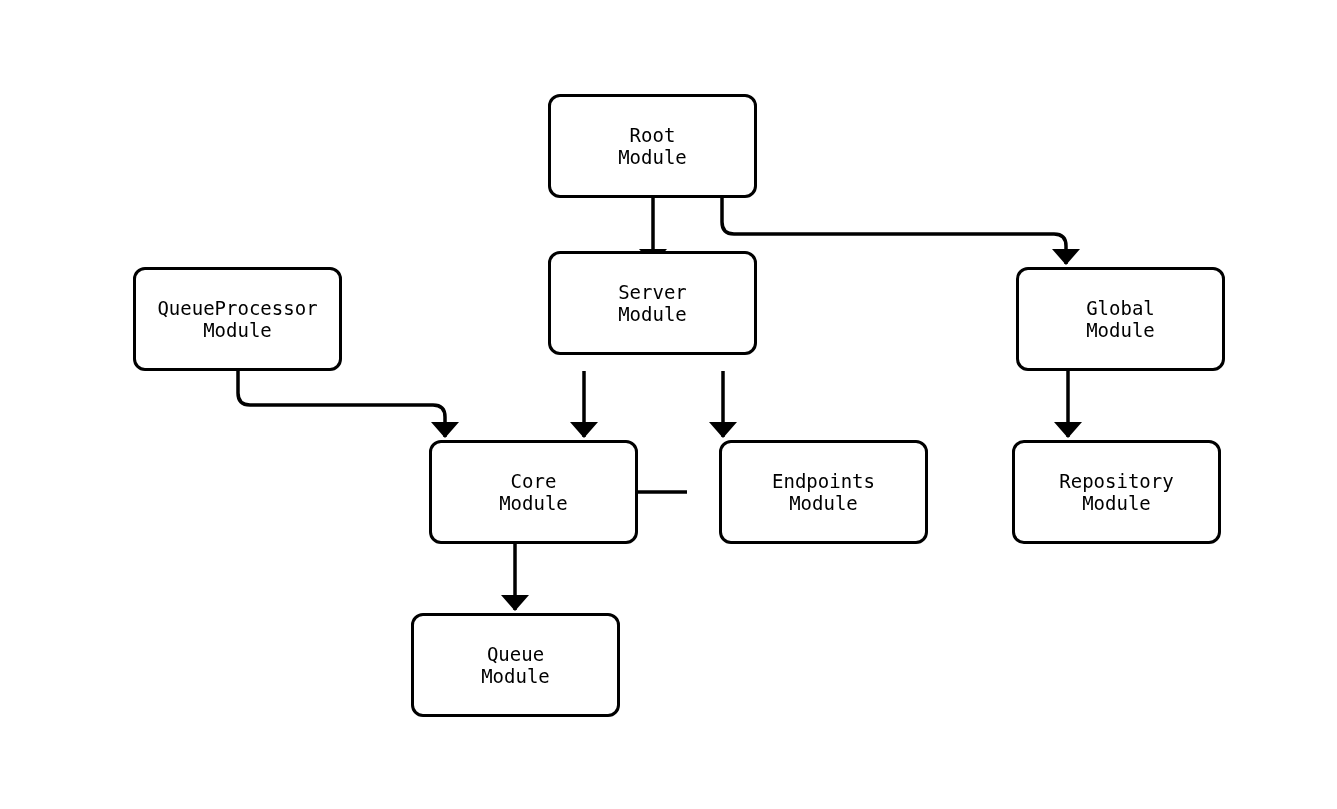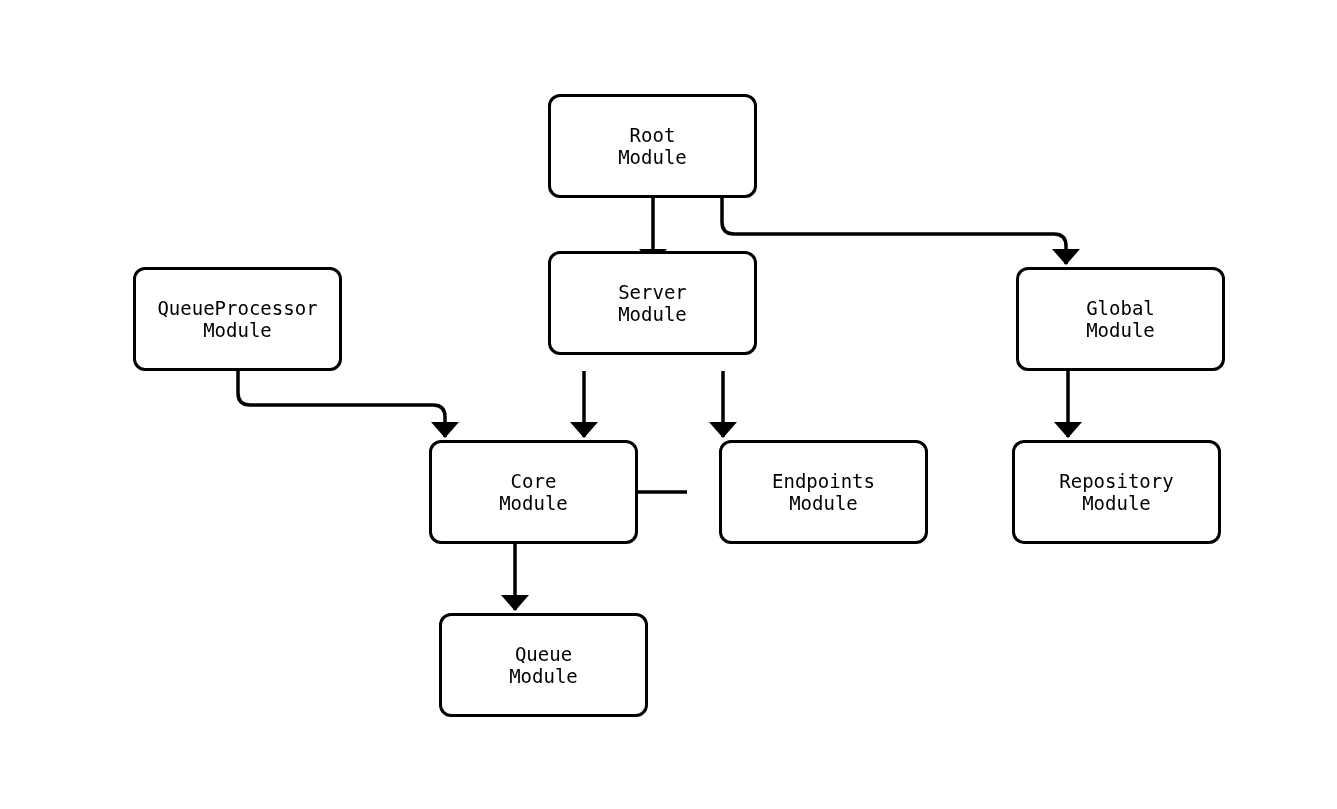--- a/index.html
+++ b/index.html
@@ -40,21 +40,21 @@
     color: #000000;
     text-align: center;
   }
   #node-root          { left: 548px; top: 94px;  }
   #node-queueprocessor{ left: 133px; top: 267px; border-radius: 12px; }
   #node-server        { left: 548px; top: 251px; }
   #node-global        { left: 1016px; top: 267px; }
   #node-core          { left: 429px; top: 440px; }
   #node-endpoints     { left: 687px; top: 440px; margin-left: 32px; }
   #node-repository    { left: 972px; top: 440px; margin-left: 40px; }
-  #node-queue         { left: 411px; top: 613px; margin-left: 28px; }
+  #node-queue         { left: 411px; top: 613px; }
 </style>
 </head>
 <body>
 
 <div id="canvas">
 
   <svg id="edge-layer" viewBox="0 0 1337 809" xmlns="http://www.w3.org/2000/svg">
     <defs>
       <marker id="arrowhead" viewBox="0 0 16 28" markerWidth="16" markerHeight="28" markerUnits="userSpaceOnUse" refX="15" refY="14" orient="auto">
         <path d="M 0 0 L 16 14 L 0 28 z" fill="#000000"></path>

